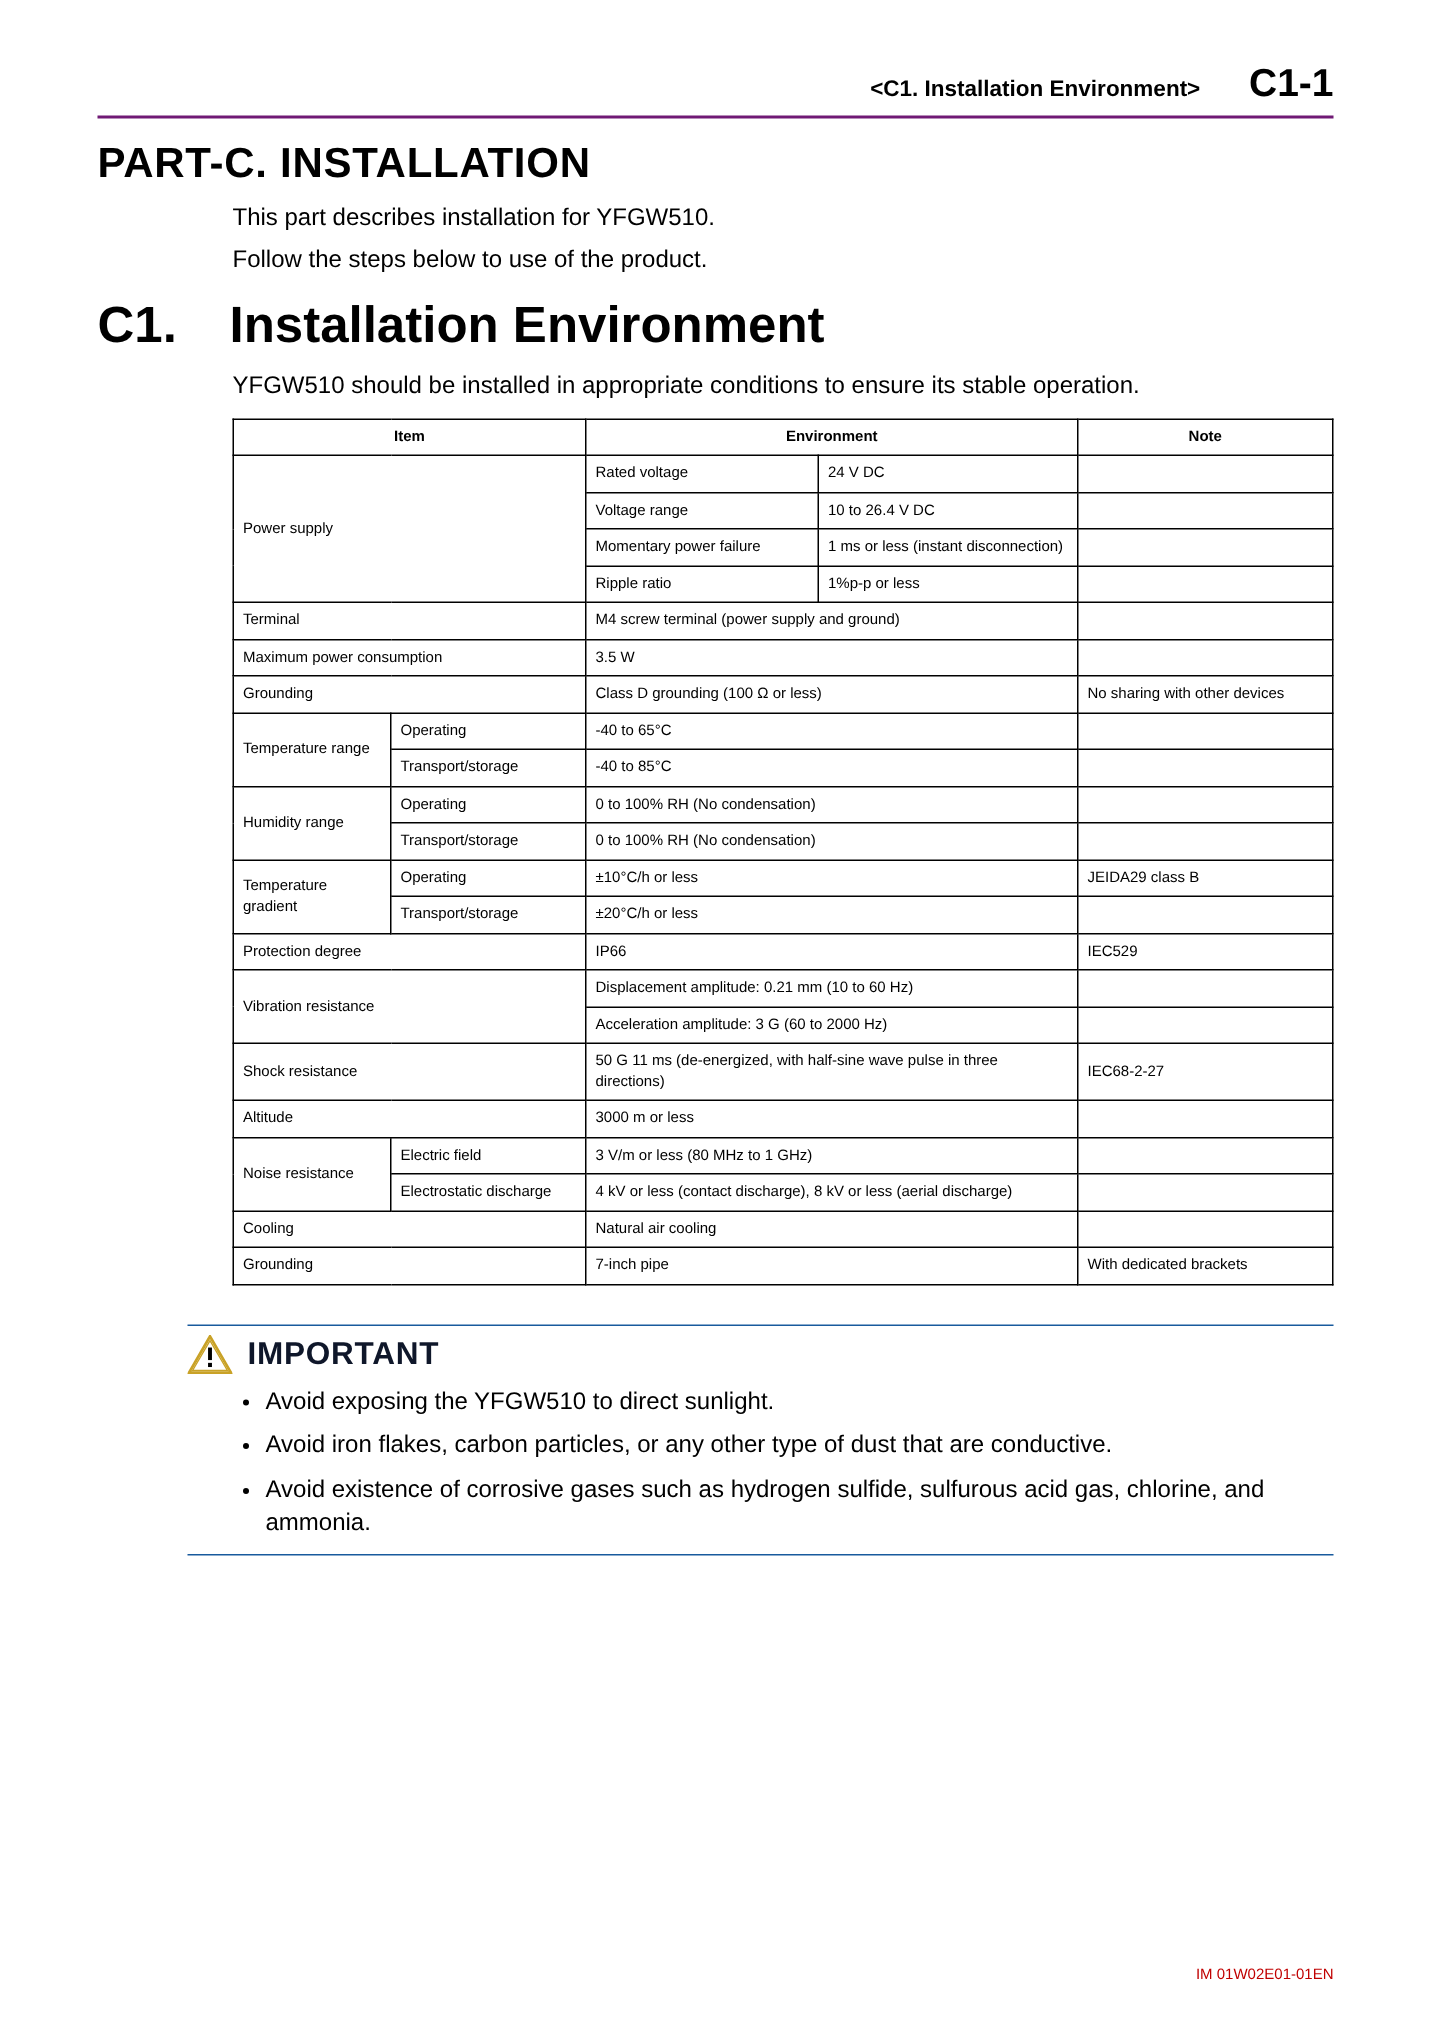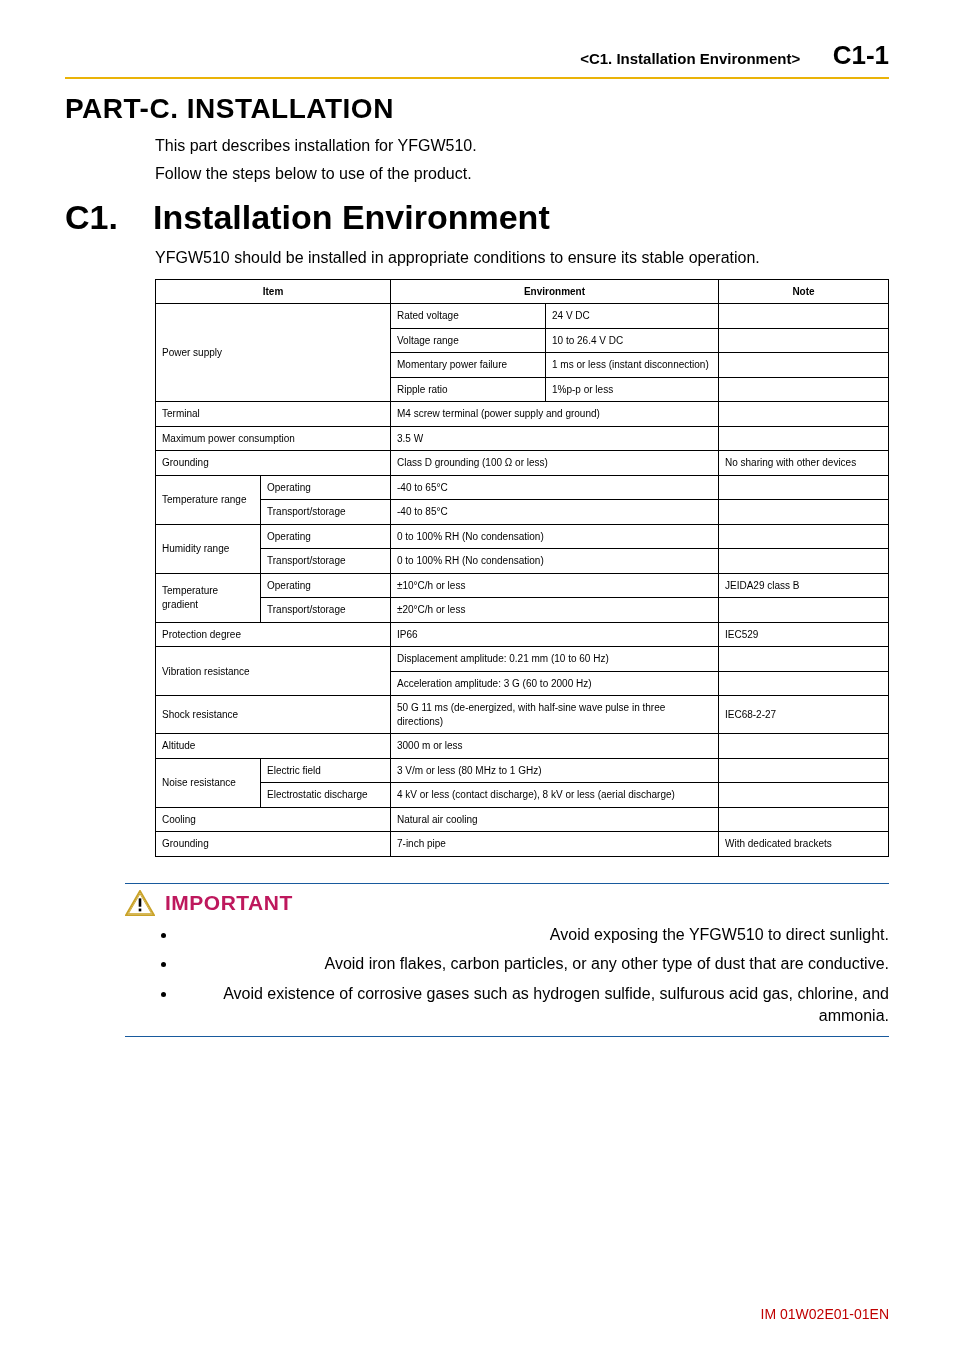--- a/index.html
+++ b/index.html
@@ -14,21 +14,21 @@
   .page {
     width: 954px;
     height: 1350px;
     position: relative;
     box-sizing: border-box;
     padding: 40px 65px 0 65px;
   }
   .header-region {
     text-align: right;
     padding-bottom: 6px;
-    border-bottom: 2px solid #eab308;
+    border-bottom: 2px solid #701a75;
   }
   .header-text {
     font-size: 15px;
     font-weight: bold;
   }
   .header-page {
     font-size: 26px;
     font-weight: bold;
     margin-left: 28px;
     vertical-align: baseline;
@@ -90,43 +90,42 @@
   .important-rule.bottom {
     margin: 10px 0 0 0;
   }
   .important-head {
     display: flex;
     align-items: center;
     gap: 10px;
     margin: 4px 0 8px 0;
   }
   .important-head .label {
-    color: #be185d;
+    color: #0f172a;
     font-size: 21px;
     font-weight: bold;
     letter-spacing: 0.5px;
   }
   .warn-icon {
     width: 30px;
     height: 26px;
   }
   ul.bullets {
     margin: 4px 0 4px 34px;
     padding: 0 0 0 18px;
     font-size: 16px;
     line-height: 1.35;
-    text-align: right;
   }
   ul.bullets li { margin: 8px 0; }
 
   .footer {
     position: absolute;
     bottom: 28px;
     right: 65px;
-    font-size: 14px;
+    font-size: 10px;
     color: #c00000;
   }
 </style>
 </head>
 <body>
 
 <div class="page">
 
   <div class="header-region">
     <span class="header-text">&lt;C1.  Installation Environment&gt;</span>

